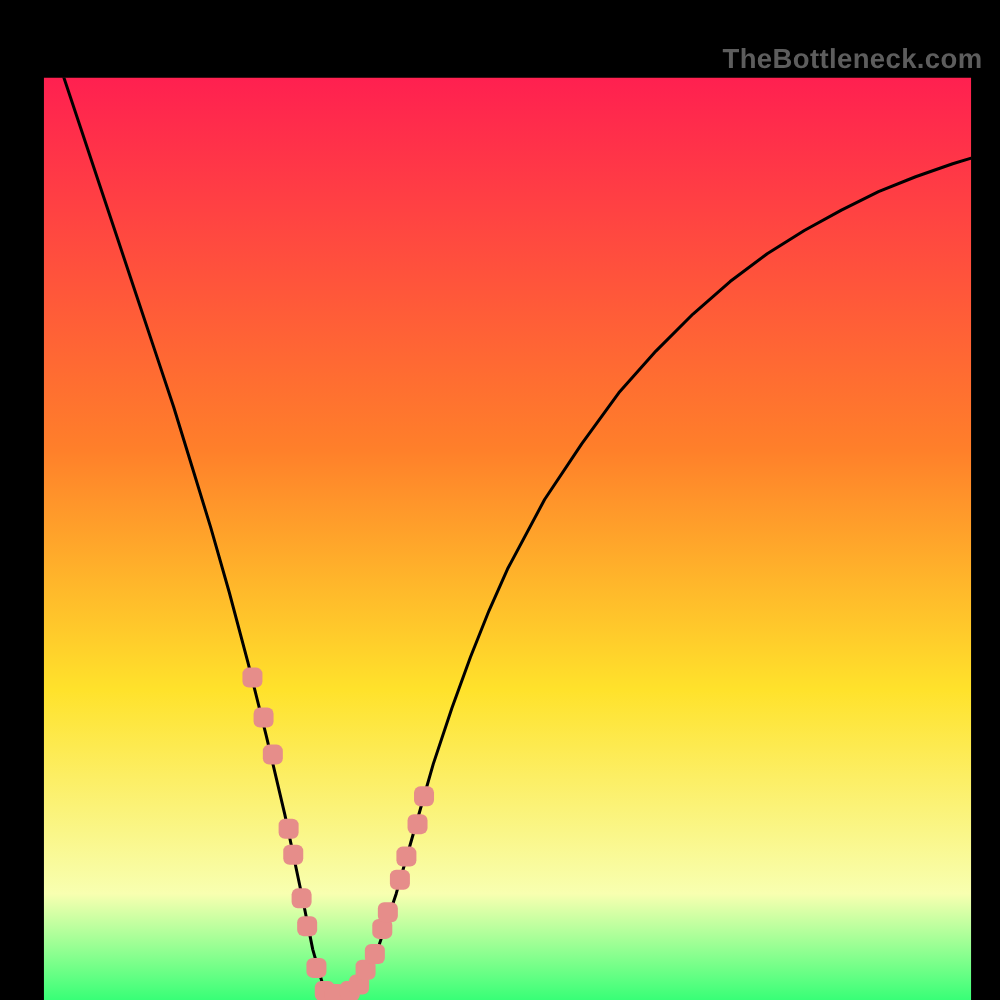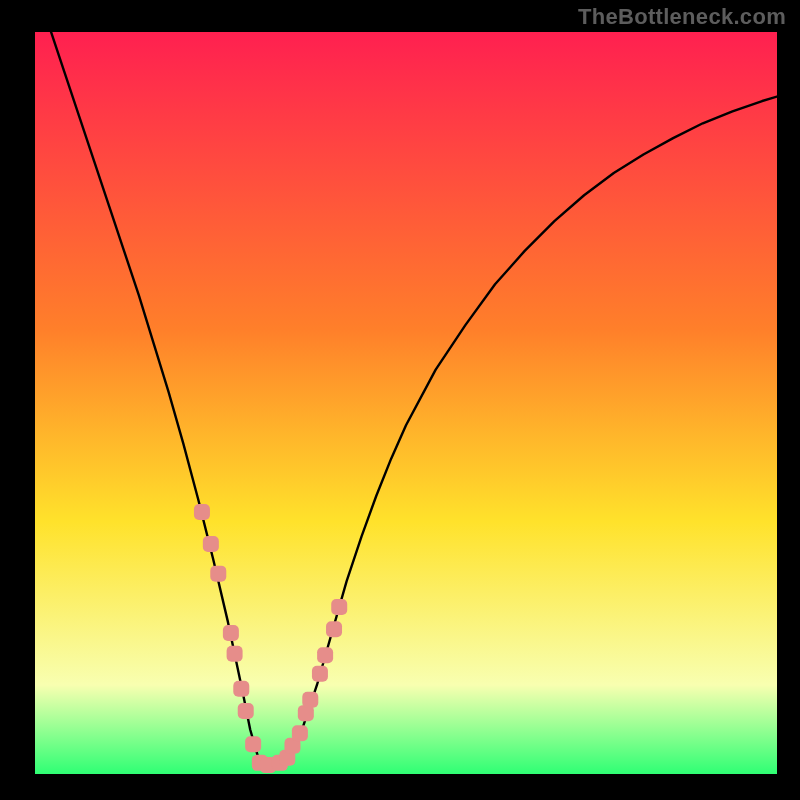--- a/index.html
+++ b/index.html
@@ -9,20 +9,21 @@
     height: 800px;
     overflow: hidden;
     background: #000;
     font-family: Arial, Helvetica, sans-serif;
   }
   .stage {
     position: relative;
     width: 800px;
     height: 602px;
     background: #000;
+    margin-top: 30px;
   }
   .watermark {
     position: absolute;
     top: 4px;
     right: 14px;
     font-size: 22px;
     font-weight: 700;
     color: #5d5d5d;
     letter-spacing: 0.3px;
     z-index: 4;

